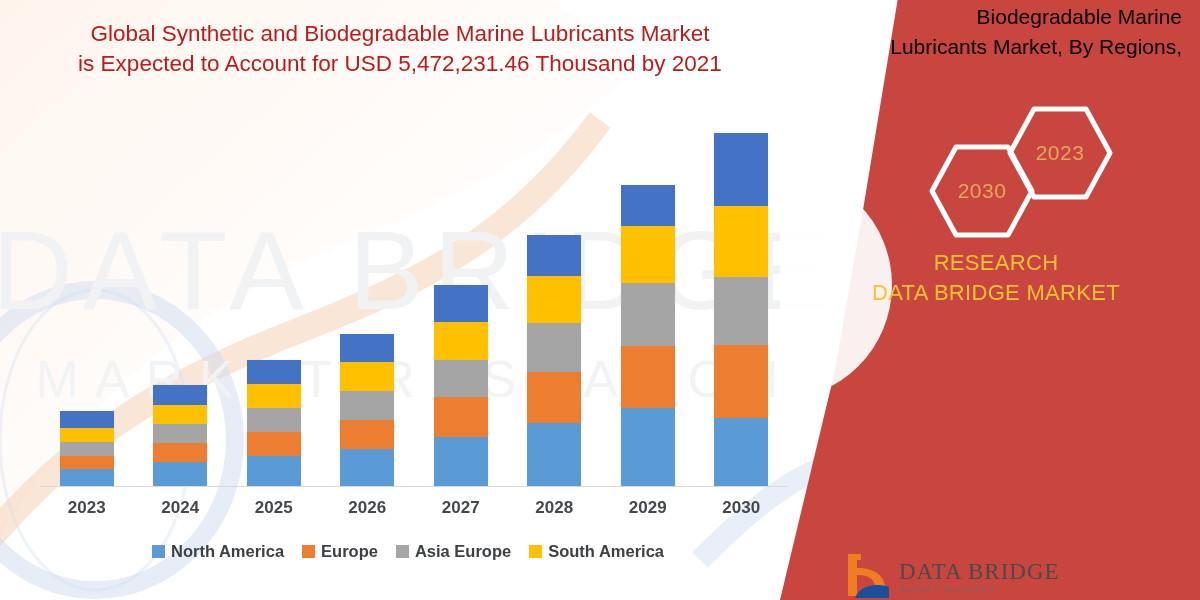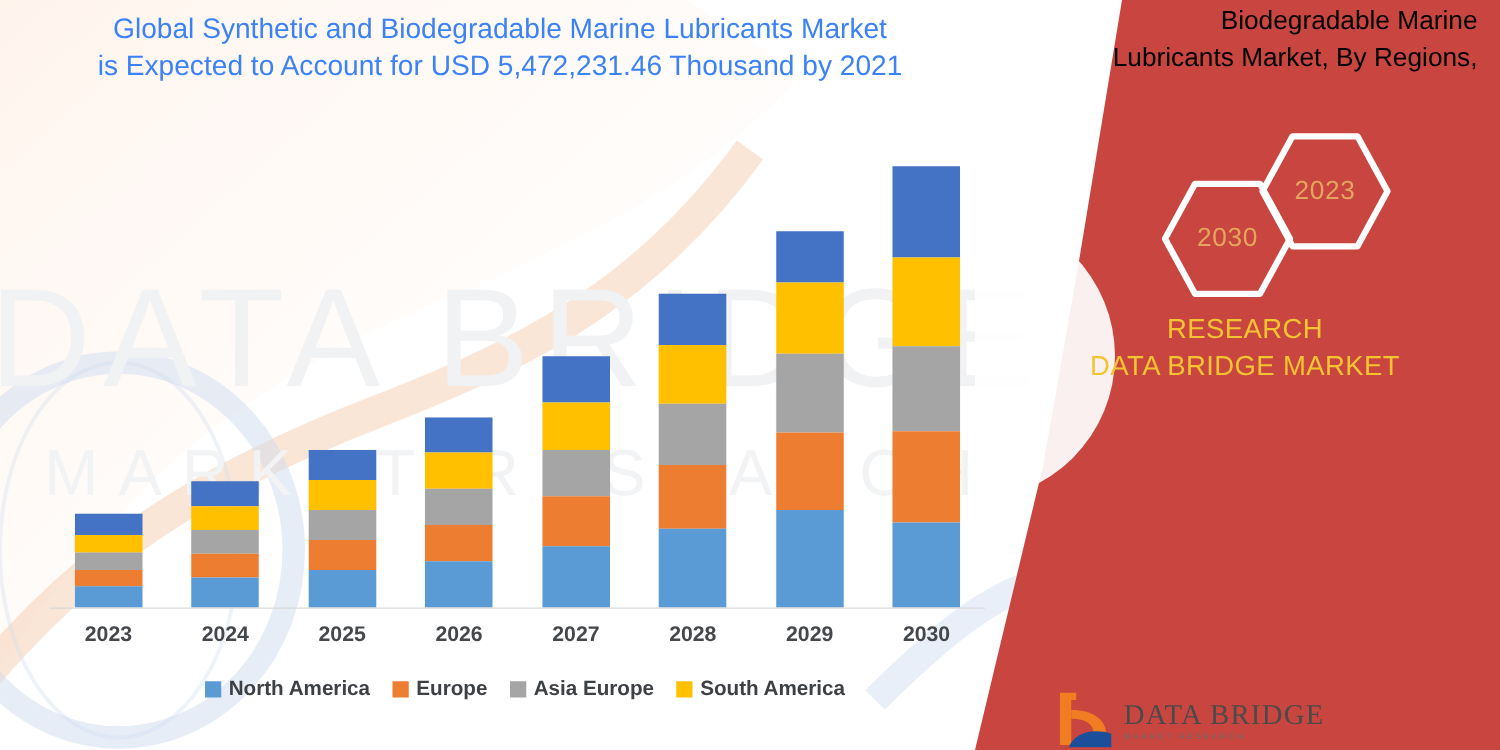--- a/index.html
+++ b/index.html
@@ -31,22 +31,22 @@
     font-size:52px; font-weight:400; letter-spacing:16px;
     color:#f2f3f5; line-height:1; white-space:nowrap;
     margin-top:26px;
   }
 
   
   .left-panel {
     position:absolute; left:0; top:0; width:850px; height:600px; z-index:2;
   }
   .chart-title {
-    position:absolute; left:40px; top:8px; width:720px;
-    text-align:center; color:#3b82f6;
+    position:absolute; left:40px; top:19px; width:720px;
+    text-align:center; color:#b91c1c;
     font-size:22.5px; line-height:30px; font-weight:400;
   }
   .chart-title .t-line { display:block; white-space:nowrap; }
   .axis-line {
     position:absolute; left:40px; top:486px; width:748px; height:1px;
     background:#d9d9d9;
   }
   .bars {
     position:absolute; left:40px; top:86px; width:748px; height:400px;
     display:flex; align-items:flex-end; justify-content:space-around;
@@ -64,21 +64,21 @@
   .x-labels {
     position:absolute; left:40px; top:494px; width:748px; height:28px;
     display:flex; justify-content:space-around;
   }
   .x-label {
     width:92px; text-align:center; font-size:17px; font-weight:700;
     color:#44474b; line-height:28px;
   }
 
   .legend {
-    position:absolute; left:40px; top:536px; width:760px; height:30px;
+    position:absolute; left:28px; top:536px; width:760px; height:30px;
     display:flex; align-items:center; justify-content:center; gap:18px;
   }
   .legend-item { display:flex; align-items:center; gap:6px; }
   .legend-swatch { width:13px; height:13px; display:inline-block; }
   .legend-text { font-size:16.5px; font-weight:700; color:#3d4044; white-space:nowrap; }
 
   
   .right-panel {
     position:absolute; right:0; top:0; width:420px; height:600px; z-index:3;
     overflow:hidden;

